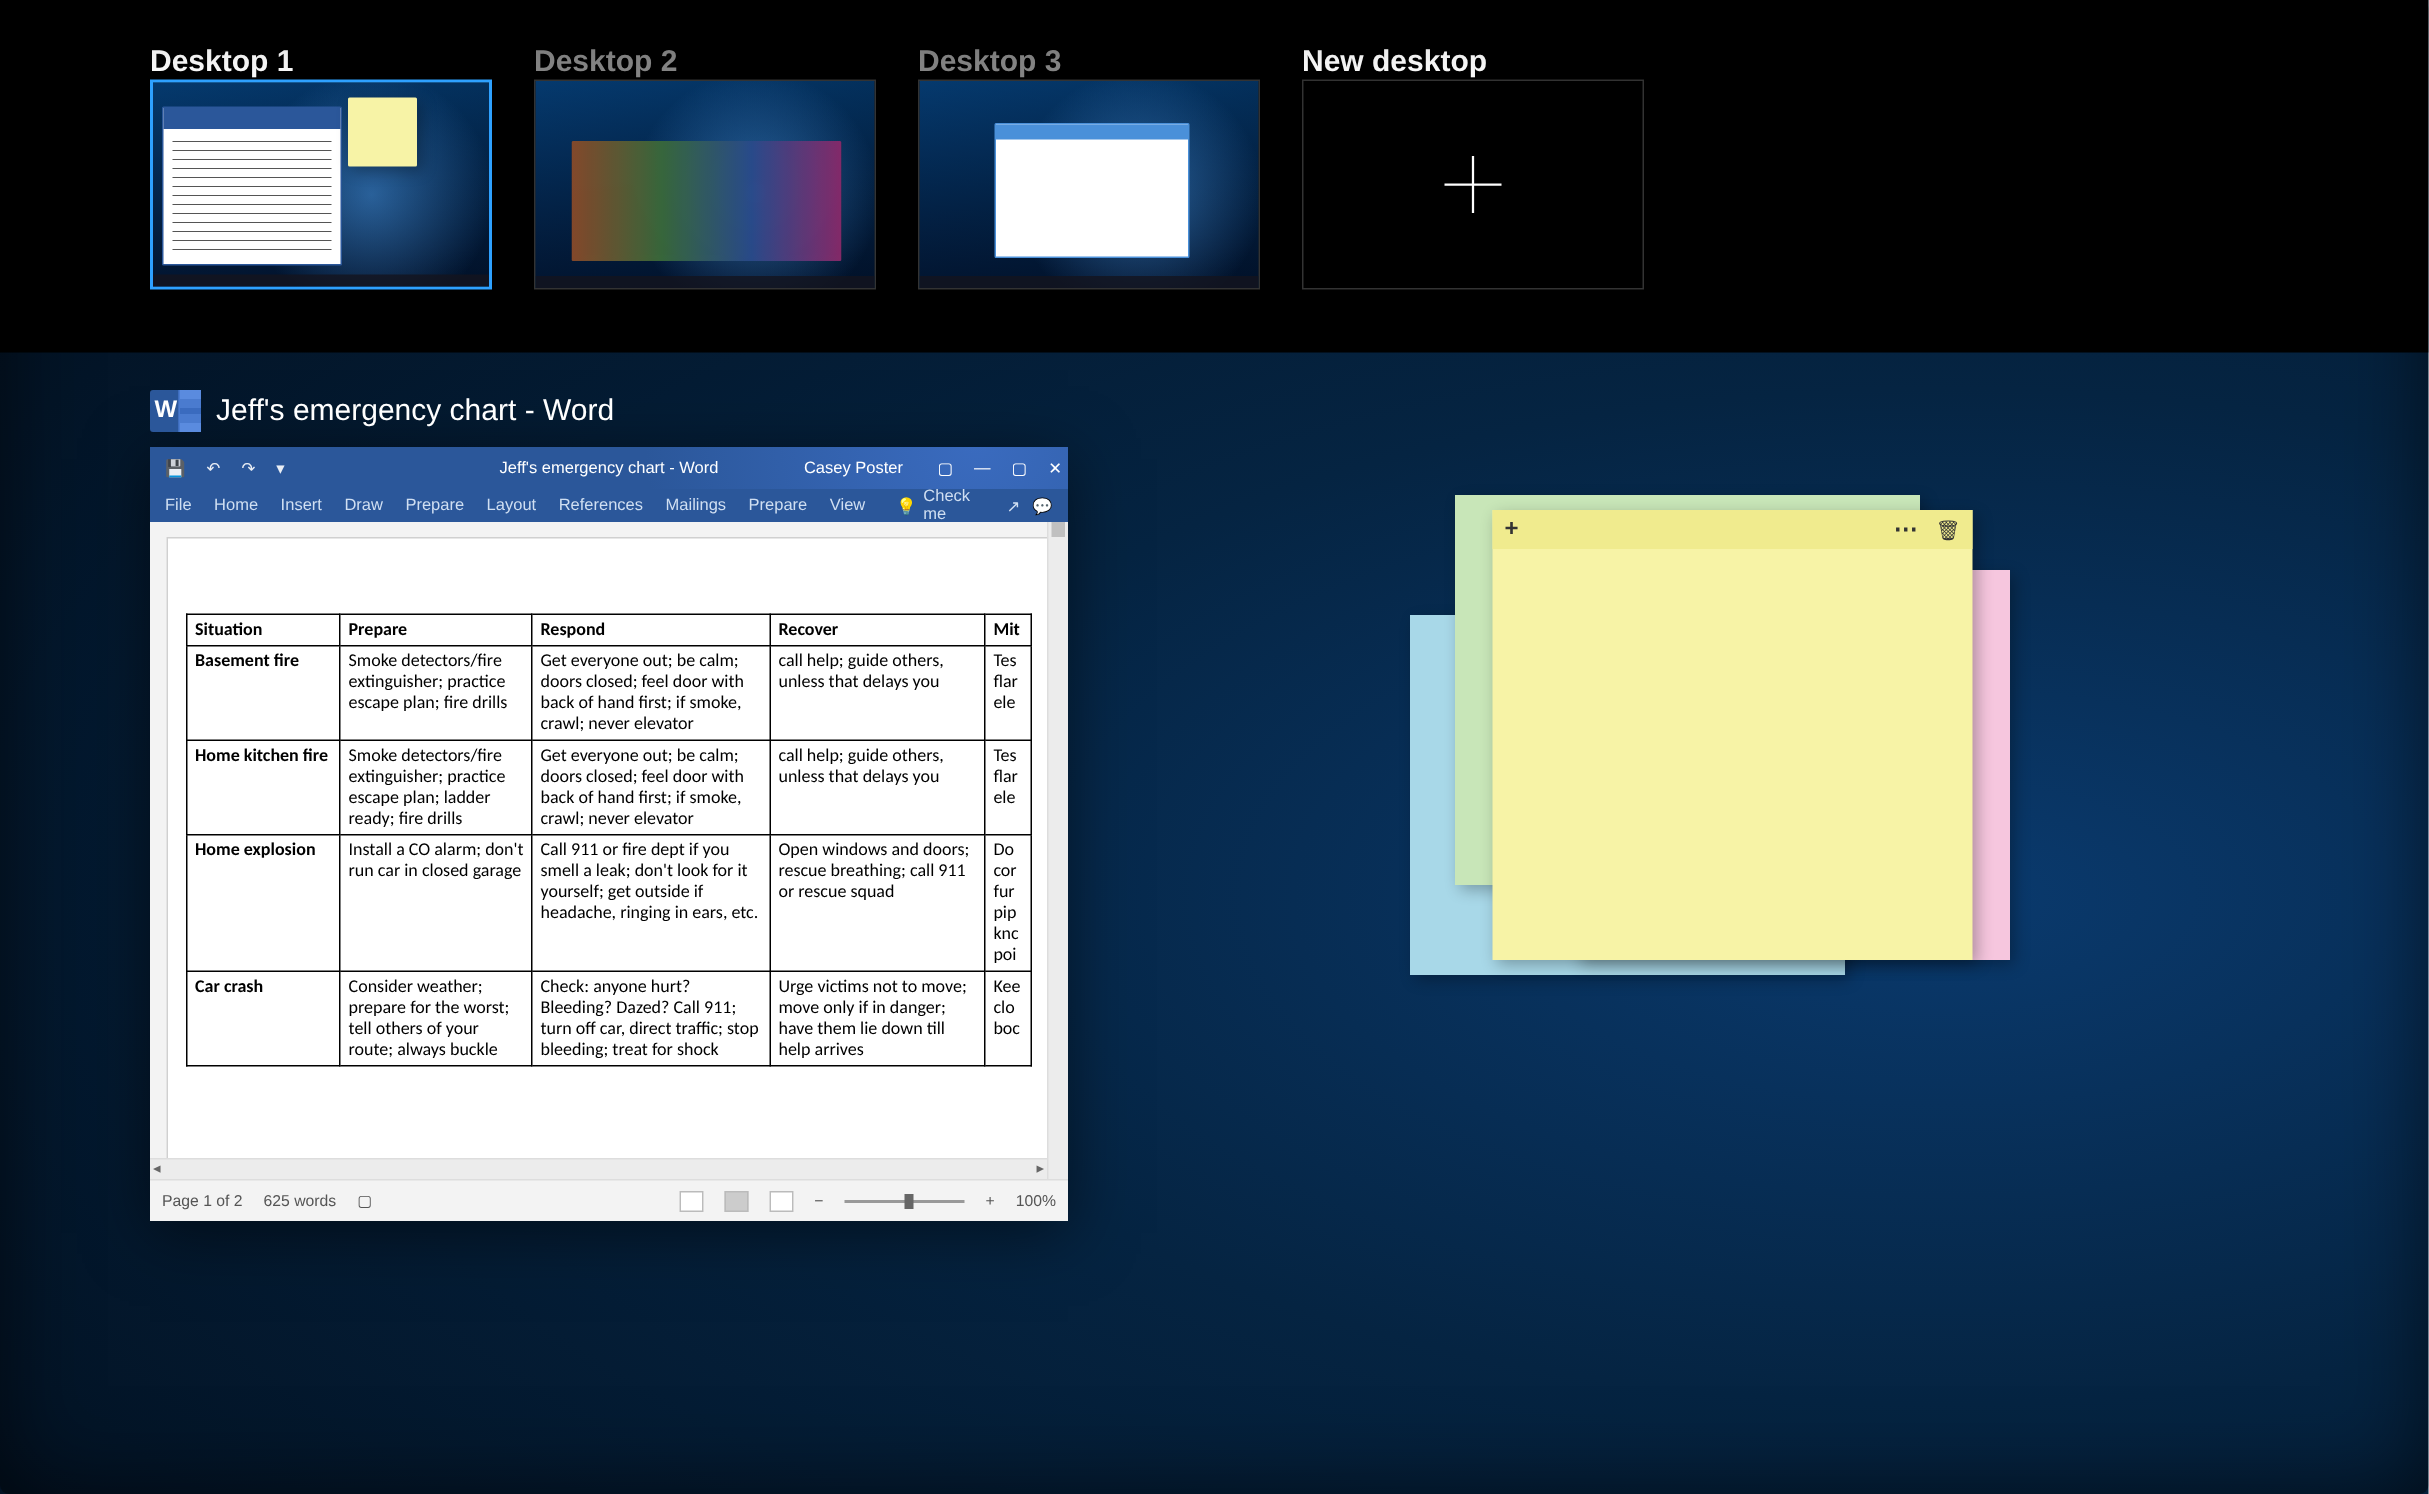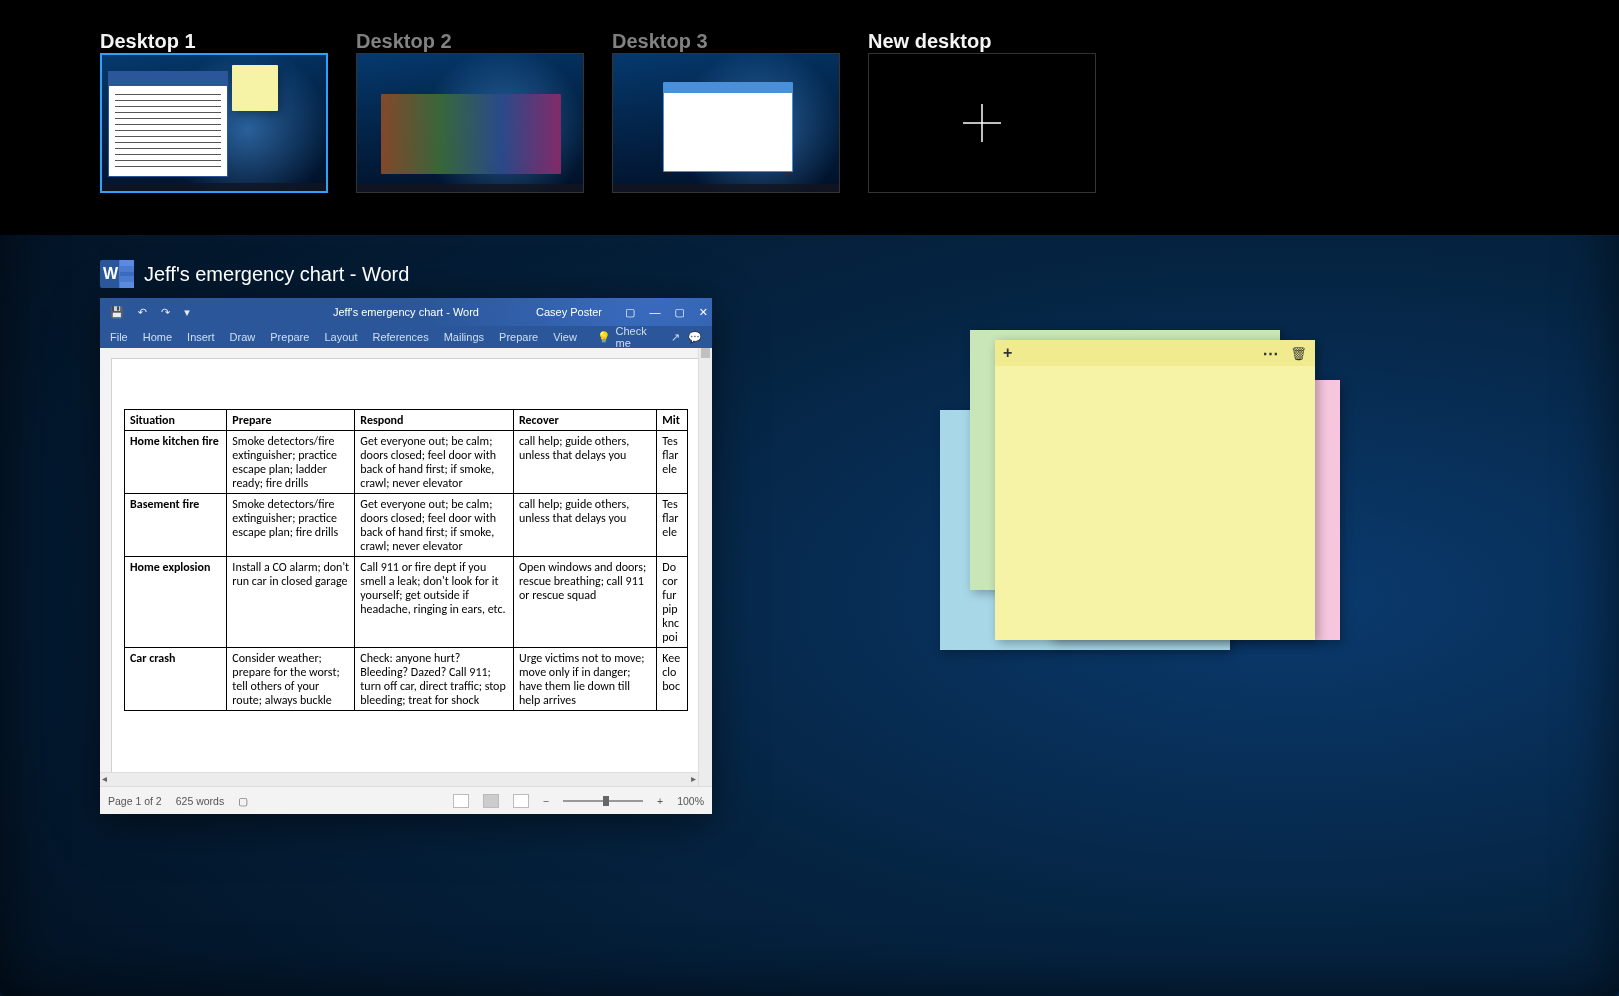--- a/index.html
+++ b/index.html
@@ -258,29 +258,29 @@
               </colgroup>
             <tbody>
                 <tr>
               <th>Situation</th>
               <th>Prepare</th>
               <th>Respond</th>
               <th>Recover</th>
               <th>Mit</th>
             </tr>
             <tr>
-              <td style="font-weight:bold">Home kitchen fire</td>
-              <td>Smoke detectors/fire extinguisher; practice escape plan; ladder ready; fire drills</td>
+              <td style="font-weight:bold">Basement fire</td>
+              <td>Smoke detectors/fire extinguisher; practice escape plan; fire drills</td>
               <td>Get everyone out; be calm; doors closed; feel door with back of hand first; if smoke, crawl; never elevator</td>
               <td>call help; guide others, unless that delays you</td>
               <td>Tes flar ele</td>
             </tr>
             <tr>
-              <td style="font-weight:bold">Basement fire</td>
-              <td>Smoke detectors/fire extinguisher; practice escape plan; fire drills</td>
+              <td style="font-weight:bold">Home kitchen fire</td>
+              <td>Smoke detectors/fire extinguisher; practice escape plan; ladder ready; fire drills</td>
               <td>Get everyone out; be calm; doors closed; feel door with back of hand first; if smoke, crawl; never elevator</td>
               <td>call help; guide others, unless that delays you</td>
               <td>Tes flar ele</td>
             </tr>
             <tr>
               <td style="font-weight:bold">Home explosion</td>
               <td>Install a CO alarm; don't run car in closed garage</td>
               <td>Call 911 or fire dept if you smell a leak; don't look for it yourself; get outside if headache, ringing in ears, etc.</td>
               <td>Open windows and doors; rescue breathing; call 911 or rescue squad</td>
               <td>Do cor fur pip knc poi</td>

